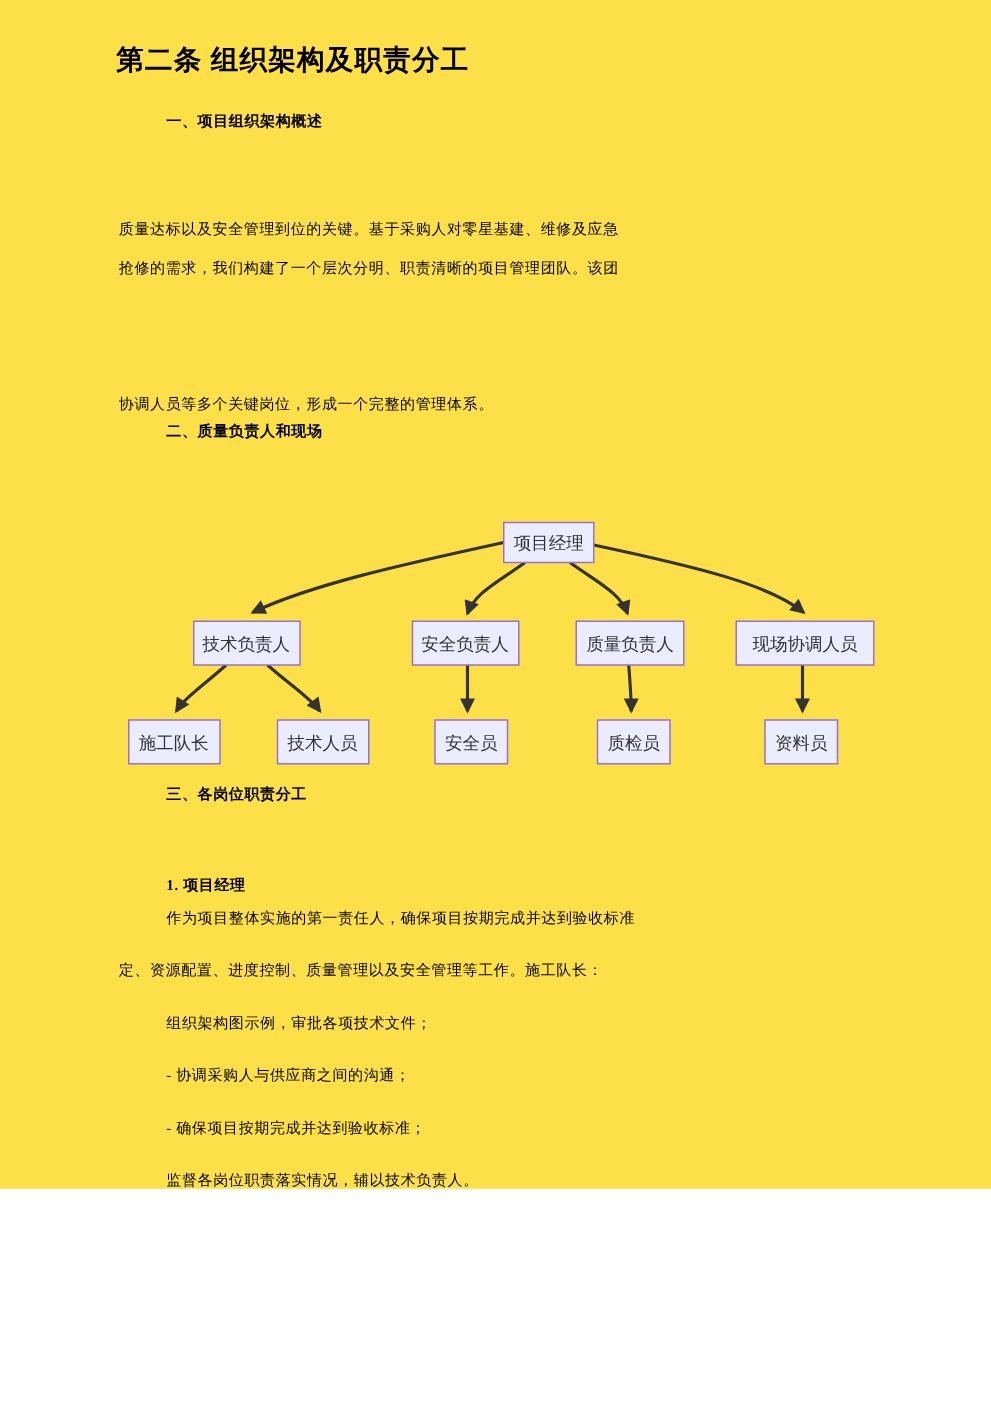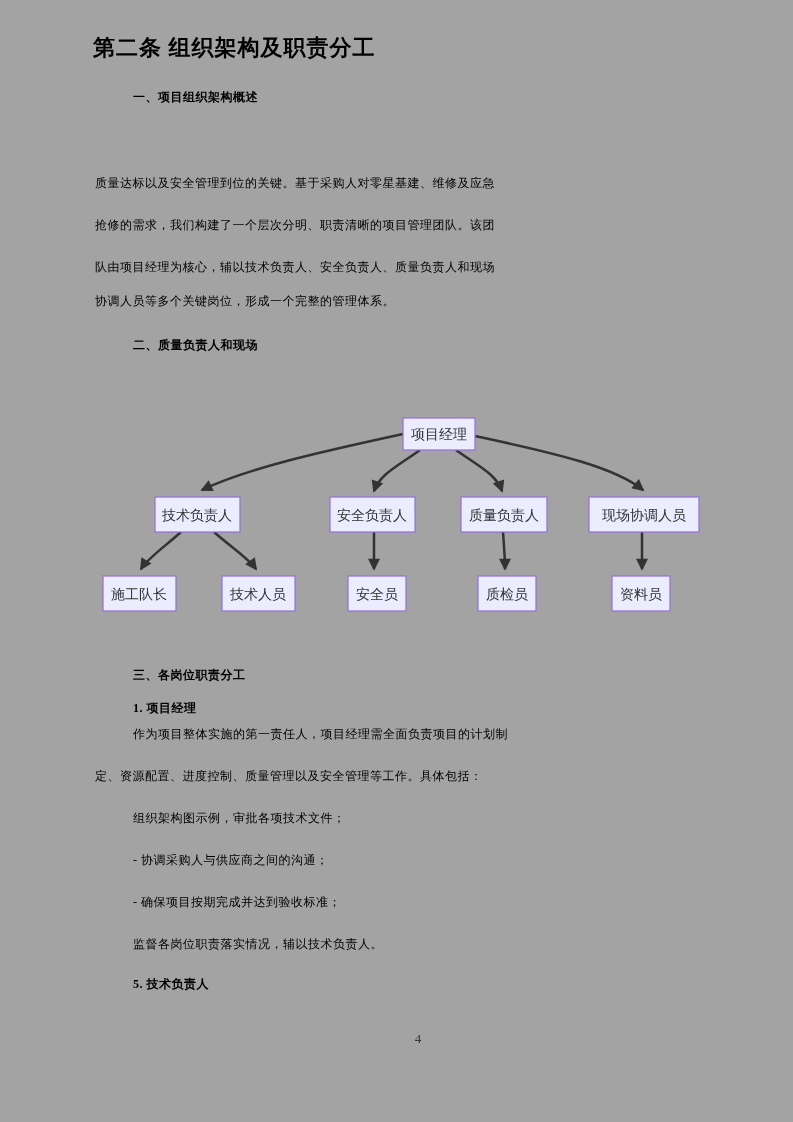--- a/index.html
+++ b/index.html
@@ -1,17 +1,17 @@
 <!DOCTYPE html>
 <html><head>
 <meta charset="utf-8">
 <style>
   html,body{margin:0;padding:0;background:#ffffff;}
   body{width:793px;height:1122px;font-family:"Liberation Serif","DejaVu Serif",serif;color:#000;}
-  .page{position:relative;width:793px;height:1122px;background:#a3a3a3;overflow:hidden;}
+  .page{position:relative;width:793px;height:951px;background:#fde047;overflow:hidden;}
   .doc-title{position:absolute;left:93px;top:33px;font-size:22px;font-weight:bold;letter-spacing:1px;margin:0;}
   .line{position:absolute;left:95px;width:616px;font-size:12px;letter-spacing:0.5px;line-height:24px;white-space:nowrap;}
   .bold{font-weight:bold;}
   .indent{text-indent:38px;}
   .lead{padding-left:38px;}
   .orgchart{position:absolute;left:90px;top:408px;}
   .node{fill:#ECECFF;stroke:#9370DB;stroke-width:1.2px;}
   .node-label{font-family:"Liberation Sans","DejaVu Sans",sans-serif;font-size:14px;fill:#333333;text-anchor:middle;}
   .edge{fill:none;stroke:#333333;stroke-width:2.5px;}
   .page-num{position:absolute;left:0;top:1031px;width:836px;text-align:center;font-size:13px;color:#333;}
@@ -19,23 +19,22 @@
 </head>
 <body>
 
 <div class="page">
 
   <h1 class="doc-title">第二条 组织架构及职责分工</h1>
 
   <div class="line bold lead" style="top:85px">一、项目组织架构概述</div>
 
   <div class="line" style="top:171px">质量达标以及安全管理到位的关键。基于采购人对零星基建、维修及应急</div>
-  <div class="line" style="top:213px">抢修的需求，我们构建了一个层次分明、职责清晰的项目管理团队。该团</div>
-  <div class="line" style="top:255px">队由项目经理为核心，辅以技术负责人、安全负责人、质量负责人和现场</div>
-  <div class="line" style="top:289px">协调人员等多个关键岗位，形成一个完整的管理体系。</div>
+  <div class="line" style="top:202px">抢修的需求，我们构建了一个层次分明、职责清晰的项目管理团队。该团</div>
+  <div class="line" style="top:311px">协调人员等多个关键岗位，形成一个完整的管理体系。</div>
 
   <div class="line bold lead" style="top:333px">二、质量负责人和现场</div>
 
   <svg class="orgchart" width="620" height="212" viewBox="90 408 620 212" xmlns="http://www.w3.org/2000/svg">
     <defs>
       <marker id="arrow" viewBox="0 0 10 10" refX="8.5" refY="5" markerWidth="13" markerHeight="12" markerUnits="userSpaceOnUse" orient="auto">
         <path d="M0,0 L10,5 L0,10 Z" fill="#333333"></path>
       </marker>
     </defs>
 
@@ -88,25 +87,25 @@
         <rect class="node" x="478" y="576" width="58" height="35"></rect>
         <text class="node-label" x="507" y="599">质检员</text>
       </g>
       <g>
         <rect class="node" x="612" y="576" width="58" height="35"></rect>
         <text class="node-label" x="641" y="599">资料员</text>
       </g>
     </g>
   </svg>
 
-  <div class="line bold lead" style="top:663px">三、各岗位职责分工</div>
+  <div class="line bold lead" style="top:623px">三、各岗位职责分工</div>
   <div class="line bold lead" style="top:696px">1. 项目经理</div>
 
-  <div class="line indent" style="top:722px">作为项目整体实施的第一责任人，项目经理需全面负责项目的计划制</div>
-  <div class="line" style="top:764px">定、资源配置、进度控制、质量管理以及安全管理等工作。具体包括：</div>
+  <div class="line indent" style="top:722px">作为项目整体实施的第一责任人，确保项目按期完成并达到验收标准</div>
+  <div class="line" style="top:764px">定、资源配置、进度控制、质量管理以及安全管理等工作。施工队长：</div>
 
   <div class="line lead" style="top:806px">组织架构图示例，审批各项技术文件；</div>
   <div class="line lead" style="top:848px">- 协调采购人与供应商之间的沟通；</div>
   <div class="line lead" style="top:890px">- 确保项目按期完成并达到验收标准；</div>
   <div class="line lead" style="top:932px">监督各岗位职责落实情况，辅以技术负责人。</div>
 
   <div class="line bold lead" style="top:972px">5. 技术负责人</div>
 
   <div class="page-num">4</div>
 

